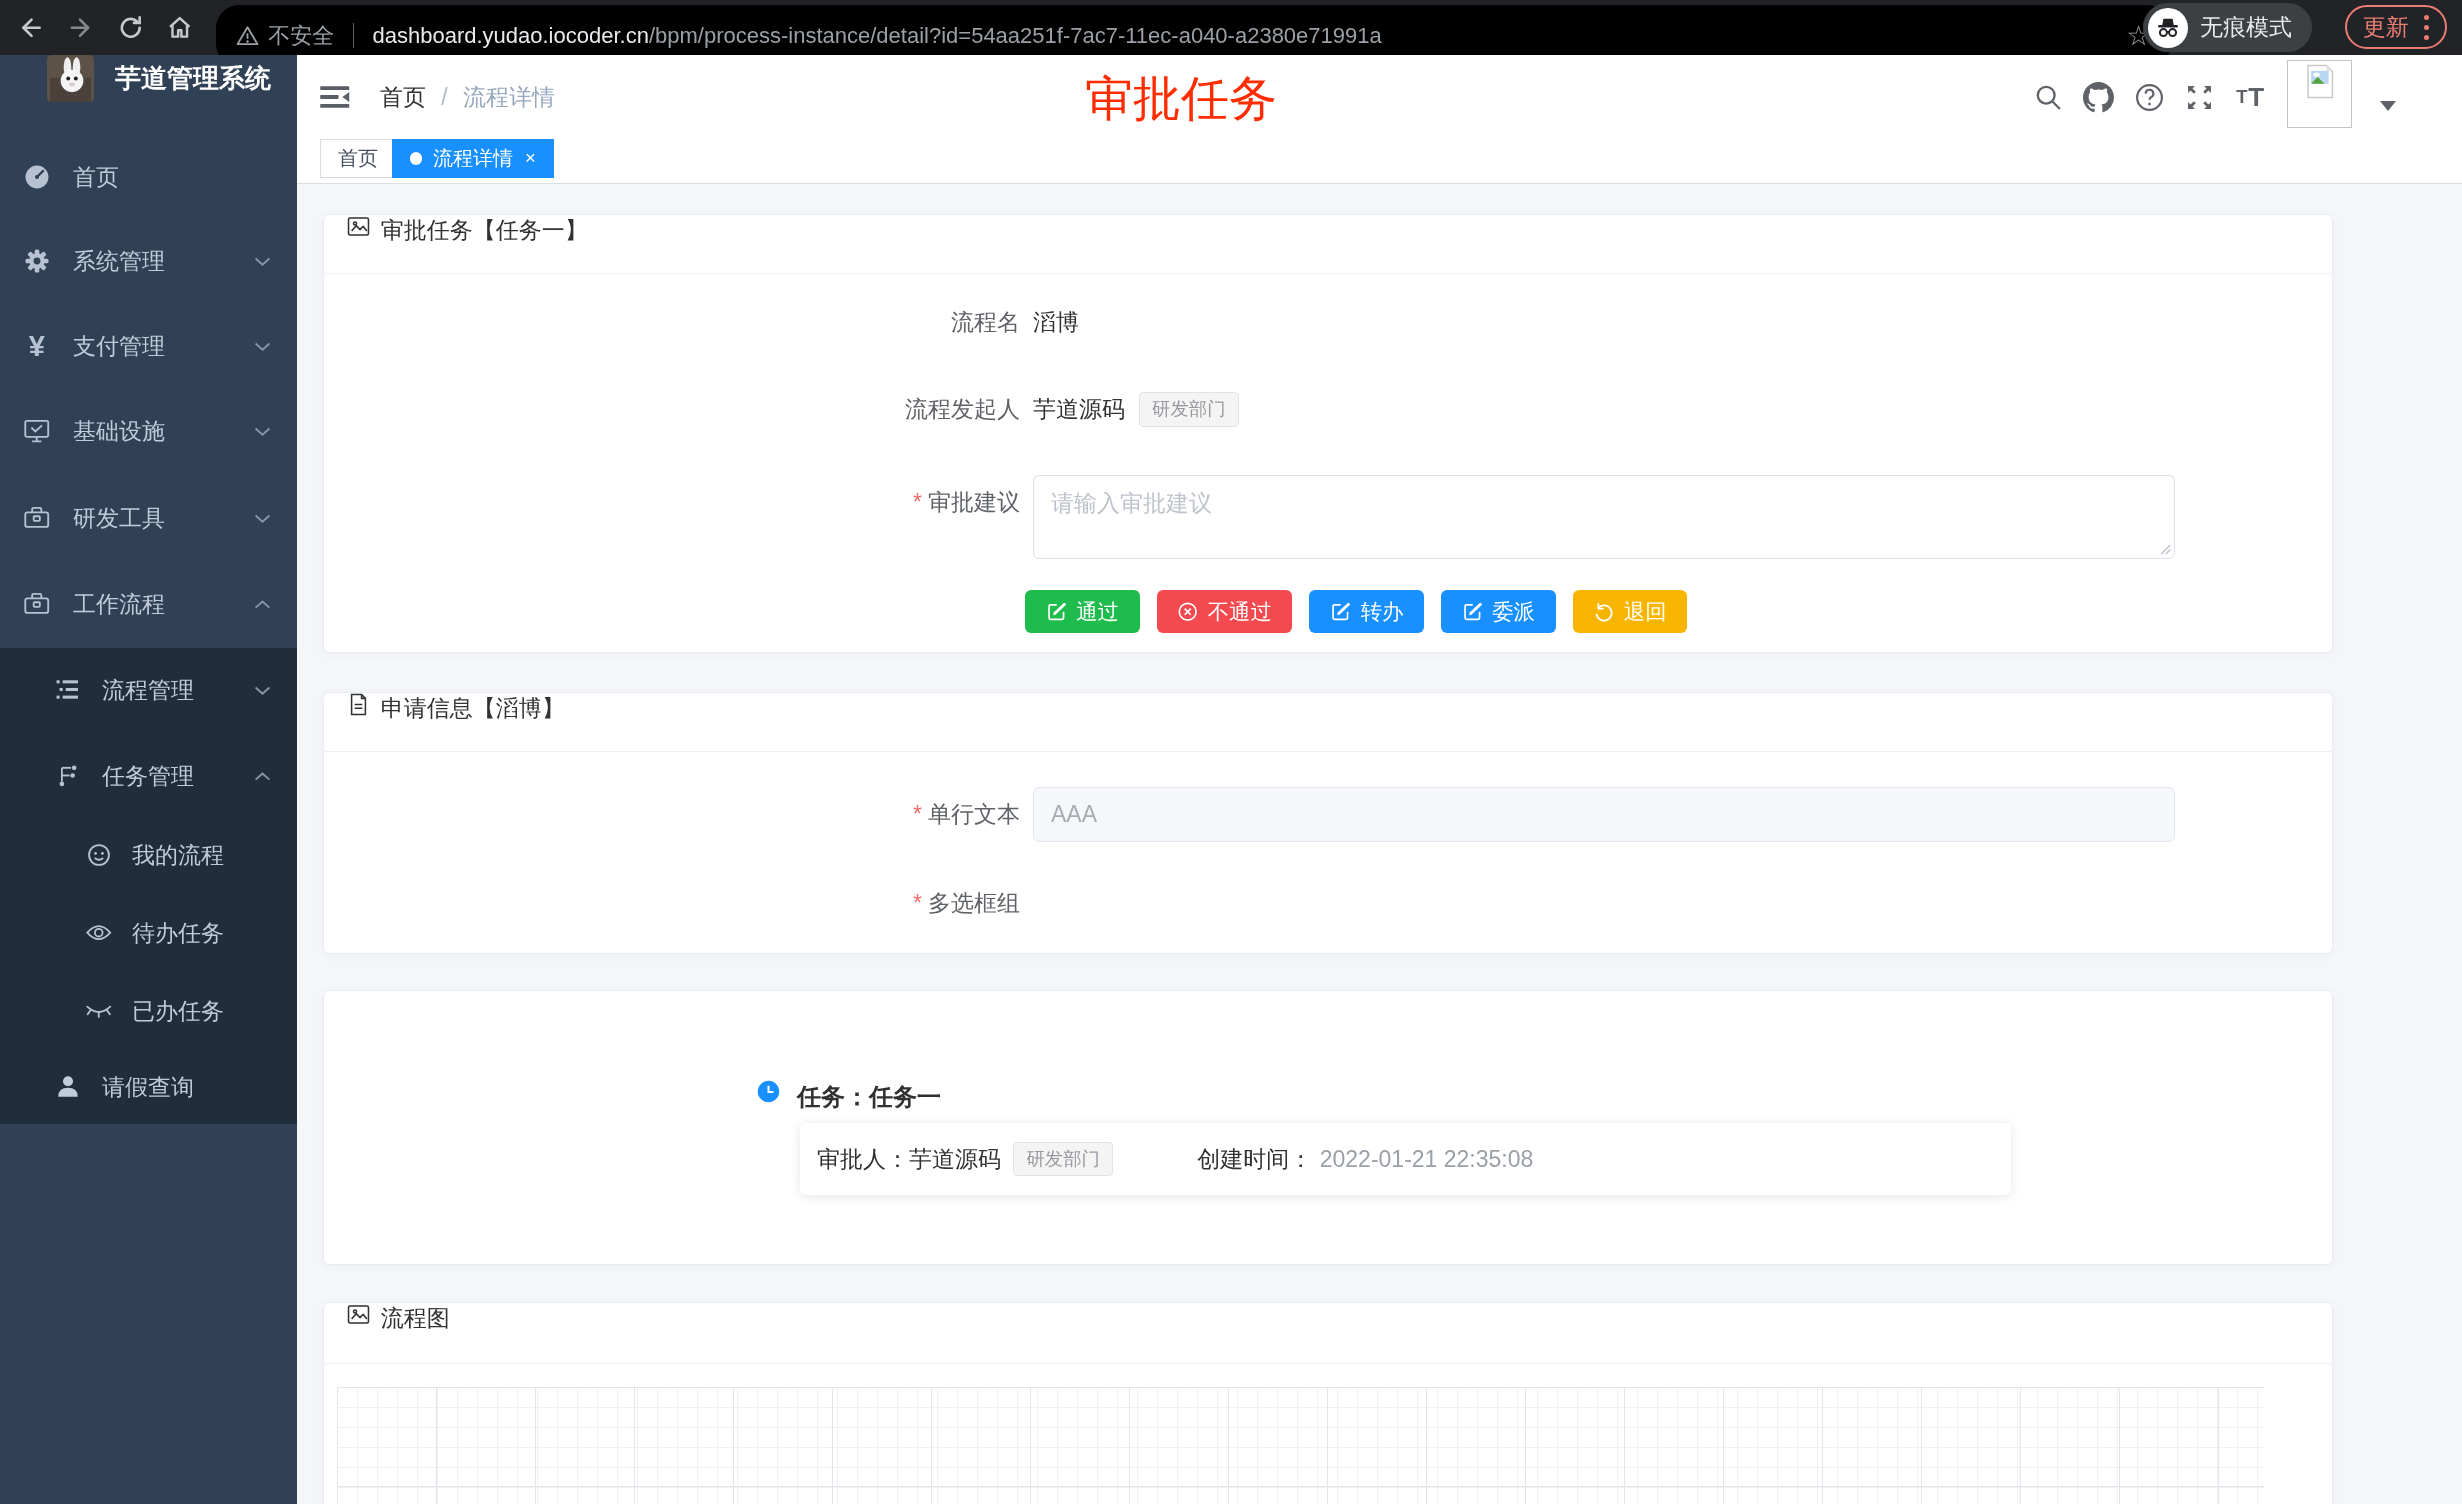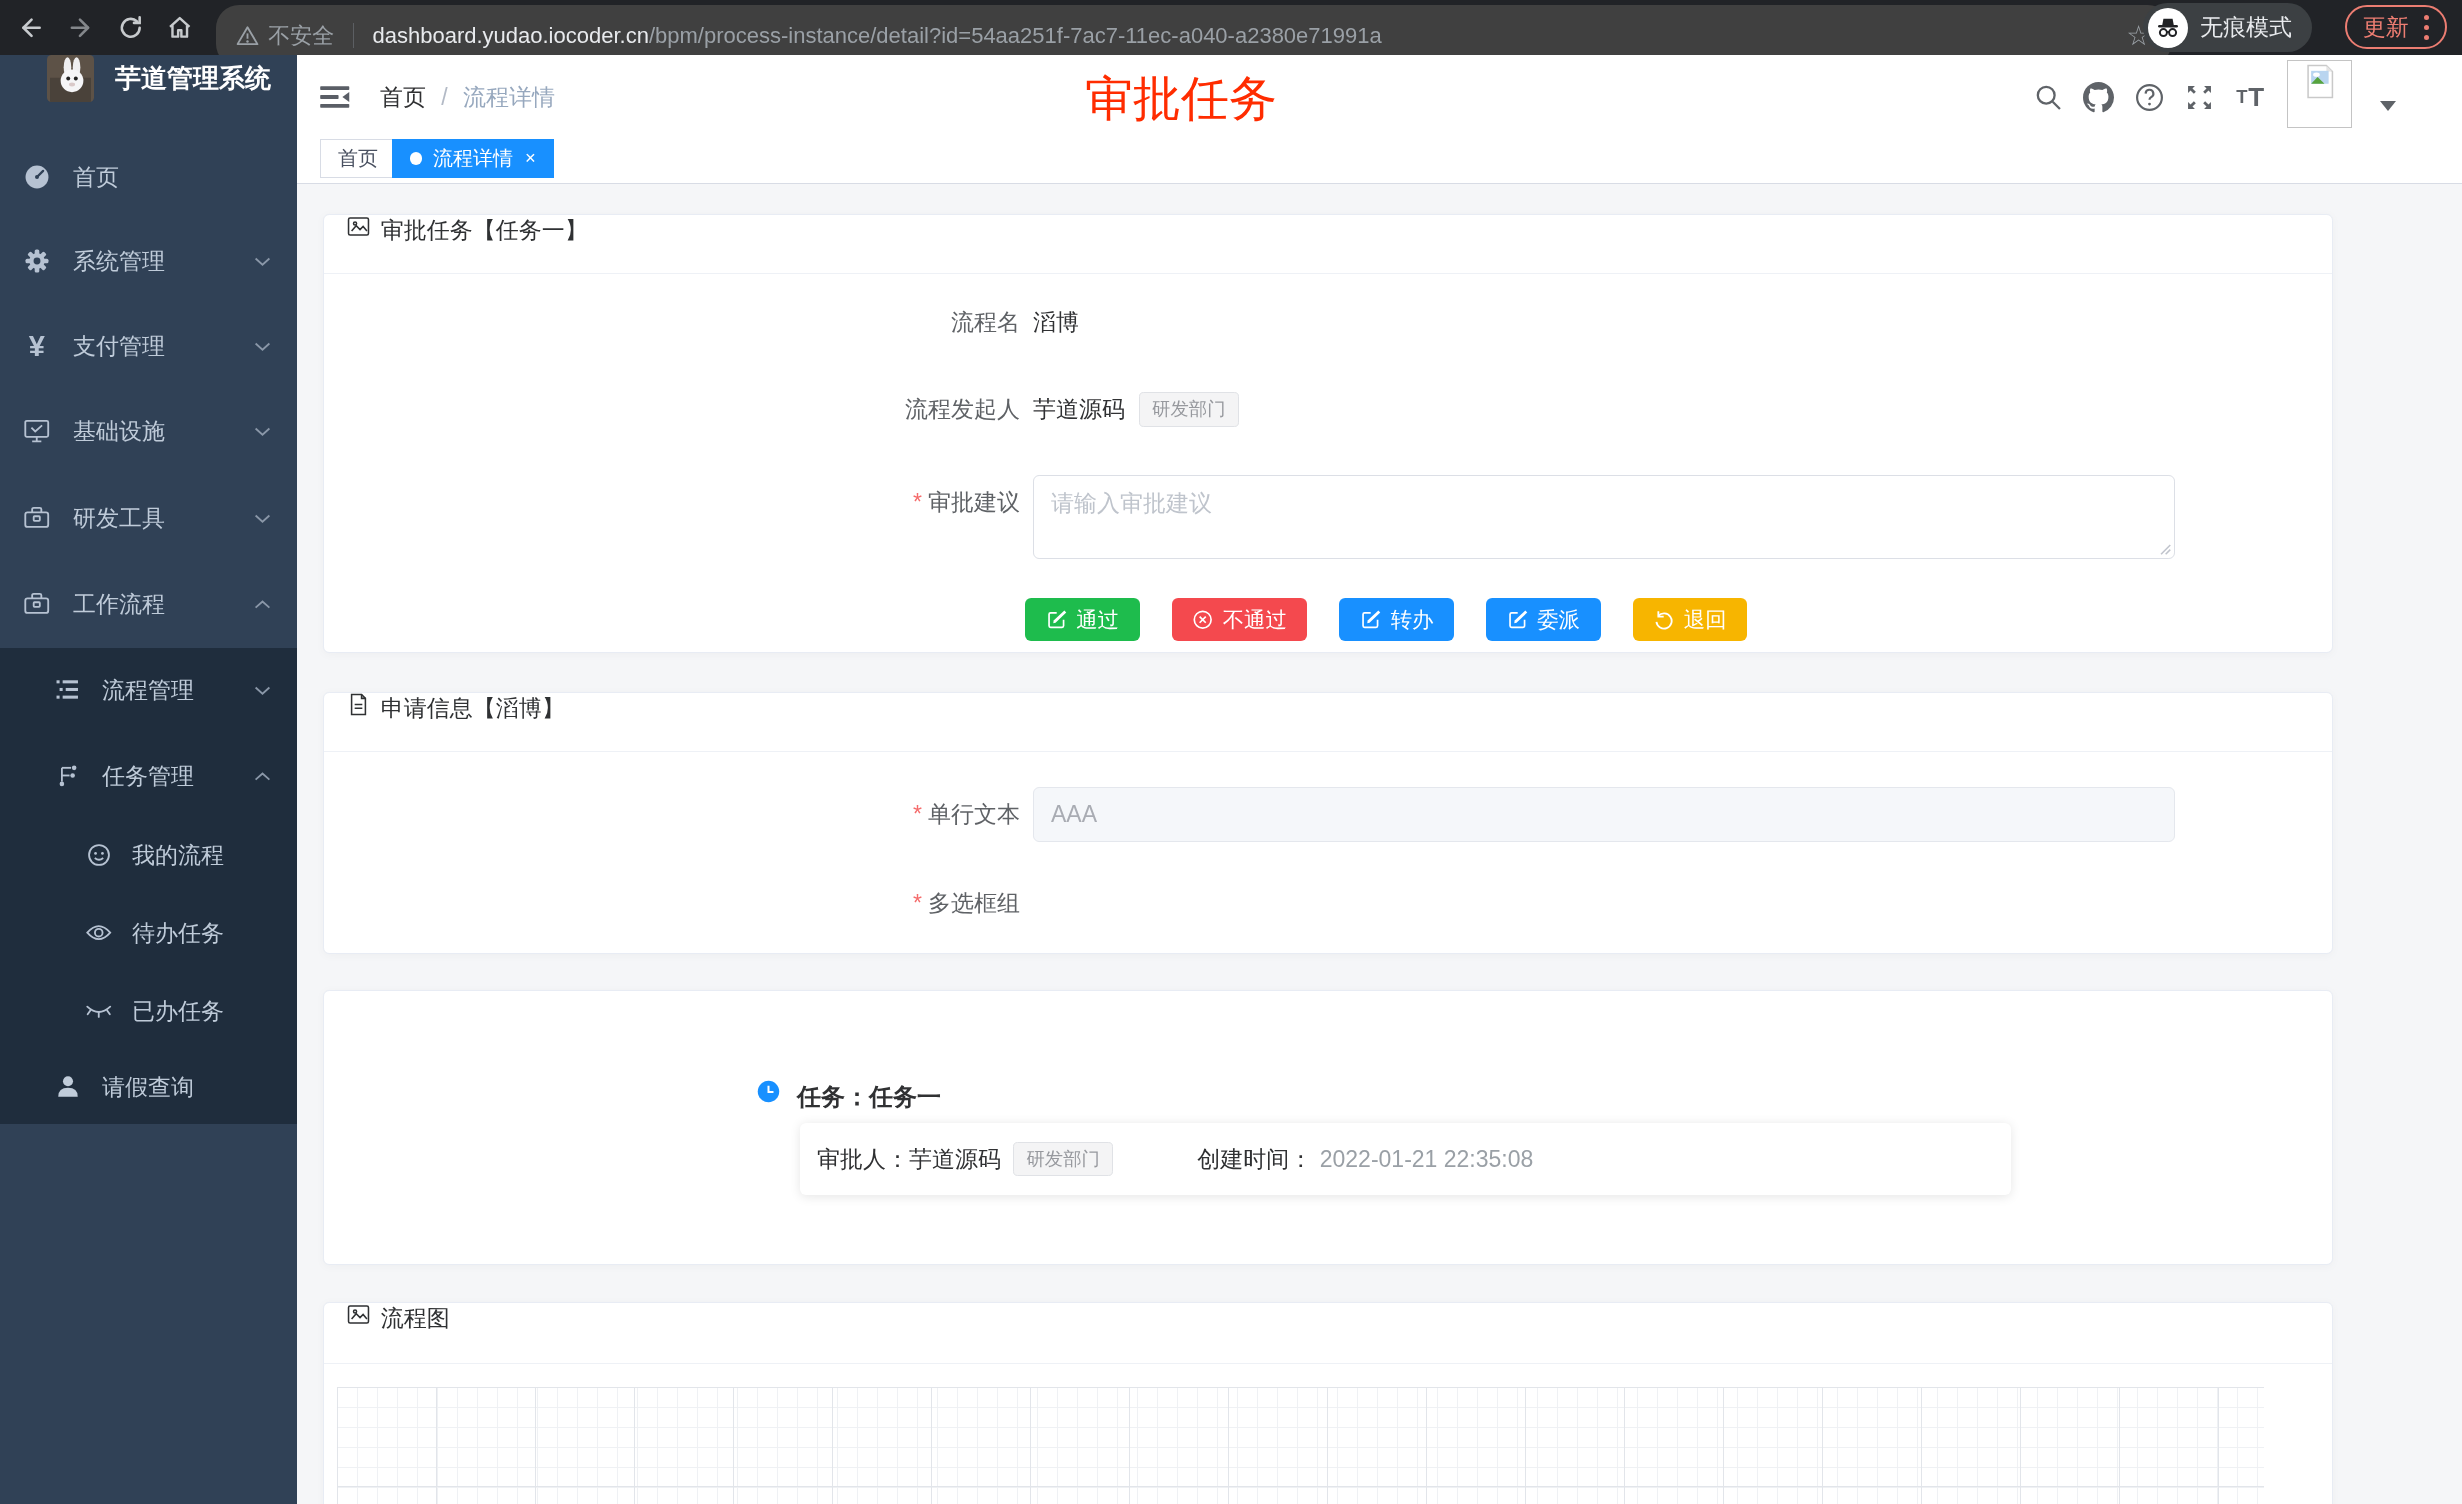--- a/index.html
+++ b/index.html
@@ -3,21 +3,21 @@
 <meta charset="utf-8">
 <style>
   html,body{margin:0;padding:0;background:#000;}
   .stage{position:relative;width:2462px;height:1505px;overflow:hidden;background:#f5f6f8;
          font-family:"Liberation Sans",sans-serif;-webkit-font-smoothing:antialiased;}
   svg{display:block}
 
   
   .browser{position:absolute;left:0;top:0;width:2462px;height:55px;background:#212327;}
   .bnav{position:absolute;top:0;height:55px;display:flex;align-items:center;justify-content:center;width:43px;}
-  .omnibox{position:absolute;left:216px;right:291px;top:4.6px;height:62px;background:#404040;border-radius:23px;
+  .omnibox{position:absolute;left:216px;right:291px;top:4.6px;height:62px;background:#000000;border-radius:23px;
            display:flex;align-items:center;padding:0 20px;color:#9aa0a6;font-size:22px;justify-content:flex-end;}
   .omni-div{width:1.5px;height:24.5px;background:#5c5f63;margin:0 18.4px;}
   .url-domain{color:#e8eaed;}
   .url-path{color:#9aa0a6;white-space:nowrap;overflow:hidden;}
   .star{margin-left:auto;color:#9aa0a6;font-size:27.5px;}
   .incog{position:absolute;right:150px;top:3.1px;height:49px;background:#3c4043;border-radius:24.5px;
          display:flex;align-items:center;gap:12.2px;padding:0 20px 0 4.6px;color:#e8eaed;font-size:23px;}
   .incog-circle{width:40px;height:40px;border-radius:50%;background:#fff;display:flex;align-items:center;justify-content:center;}
   .update-pill{position:absolute;right:15.3px;top:5.4px;height:40px;border:2.3px solid #ec7d72;border-radius:22px;
                display:flex;align-items:center;gap:15.3px;padding:0 15.3px;color:#ec7d72;font-size:23px;}
@@ -70,21 +70,21 @@
           font-size:23px;color:#2f3133;}
   .flabel{position:absolute;left:0;width:696px;text-align:right;font-size:23px;color:#5f6266;line-height:55px;white-space:nowrap;}
   .fvalue{position:absolute;left:709px;font-size:23px;color:#303133;line-height:55px;display:flex;align-items:center;gap:13.8px;}
   .req{color:#f56c6c;margin-right:6.1px;}
   .tag{display:inline-block;background:#f4f4f5;border:1.5px solid #e0e2e6;border-radius:4.6px;color:#97999e;
        font-size:18.4px;line-height:1;padding:6.9px 12.2px;}
   .txa{position:absolute;left:709px;top:260px;width:1142px;height:84px;border:1.5px solid #dcdfe6;border-radius:6.1px;
        font-family:"Liberation Sans",sans-serif;font-size:23px;padding:12.2px 17px;color:#303133;resize:none;box-sizing:border-box;}
   .txa::placeholder{color:#bfc4cc;}
   .resize-grip{position:absolute;left:1834px;top:327px;}
-  .btn-row{position:absolute;left:685px;top:383px;display:flex;gap:32px;padding-left:16px;}
+  .btn-row{position:absolute;left:685px;top:375px;display:flex;gap:17px;padding-left:16px;}
   .abtn{height:43px;border:none;border-radius:6.1px;color:#fff;font-size:21.4px;display:inline-flex;align-items:center;
         gap:9.2px;padding:0 20.6px;font-family:"Liberation Sans",sans-serif;cursor:pointer;}
   .abtn.pass{background:#1ebc4d;}
   .abtn.reject{background:#f4494e;}
   .abtn.blue{background:#1890ff;}
   .abtn.back{background:#f7b500;}
   .dinput{position:absolute;left:709px;top:94px;width:1142px;height:55px;background:#f5f7fa;border:1.5px solid #e4e7ed;
           border-radius:6.1px;font-family:"Liberation Sans",sans-serif;font-size:23px;color:#a9acb3;padding:0 17px;box-sizing:border-box;}
   .cbx-row{position:absolute;left:709px;top:186px;height:49px;display:flex;align-items:center;}
   .cbx{width:23px;height:23px;border:1.5px solid #d8dee9;border-radius:3.8px;background:#eef3fc;box-sizing:border-box;

